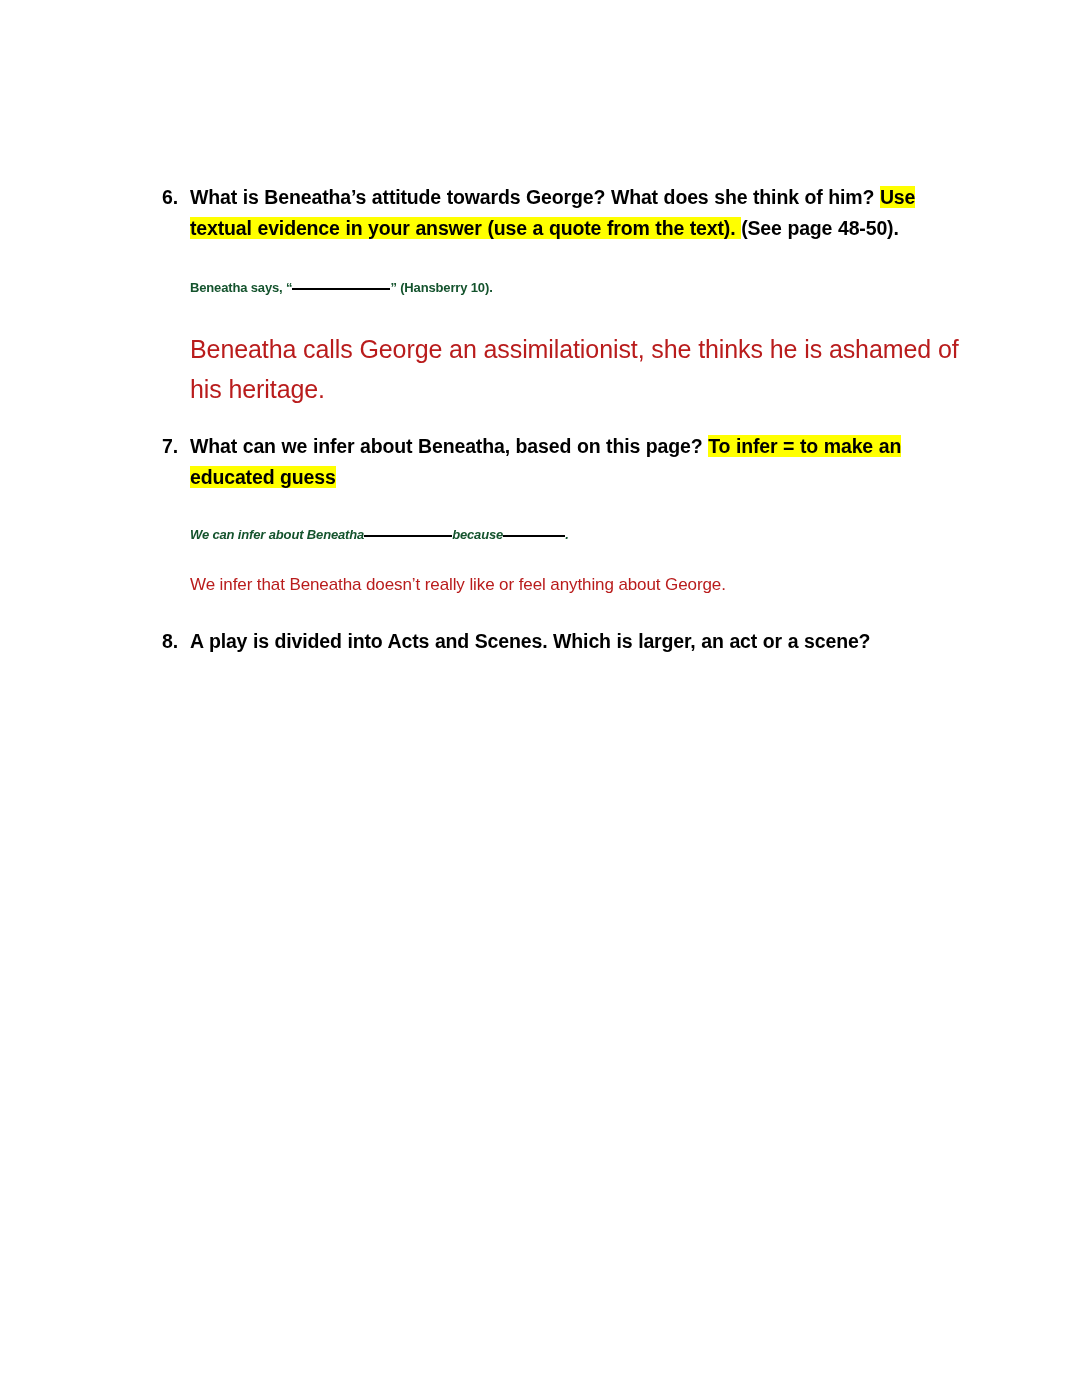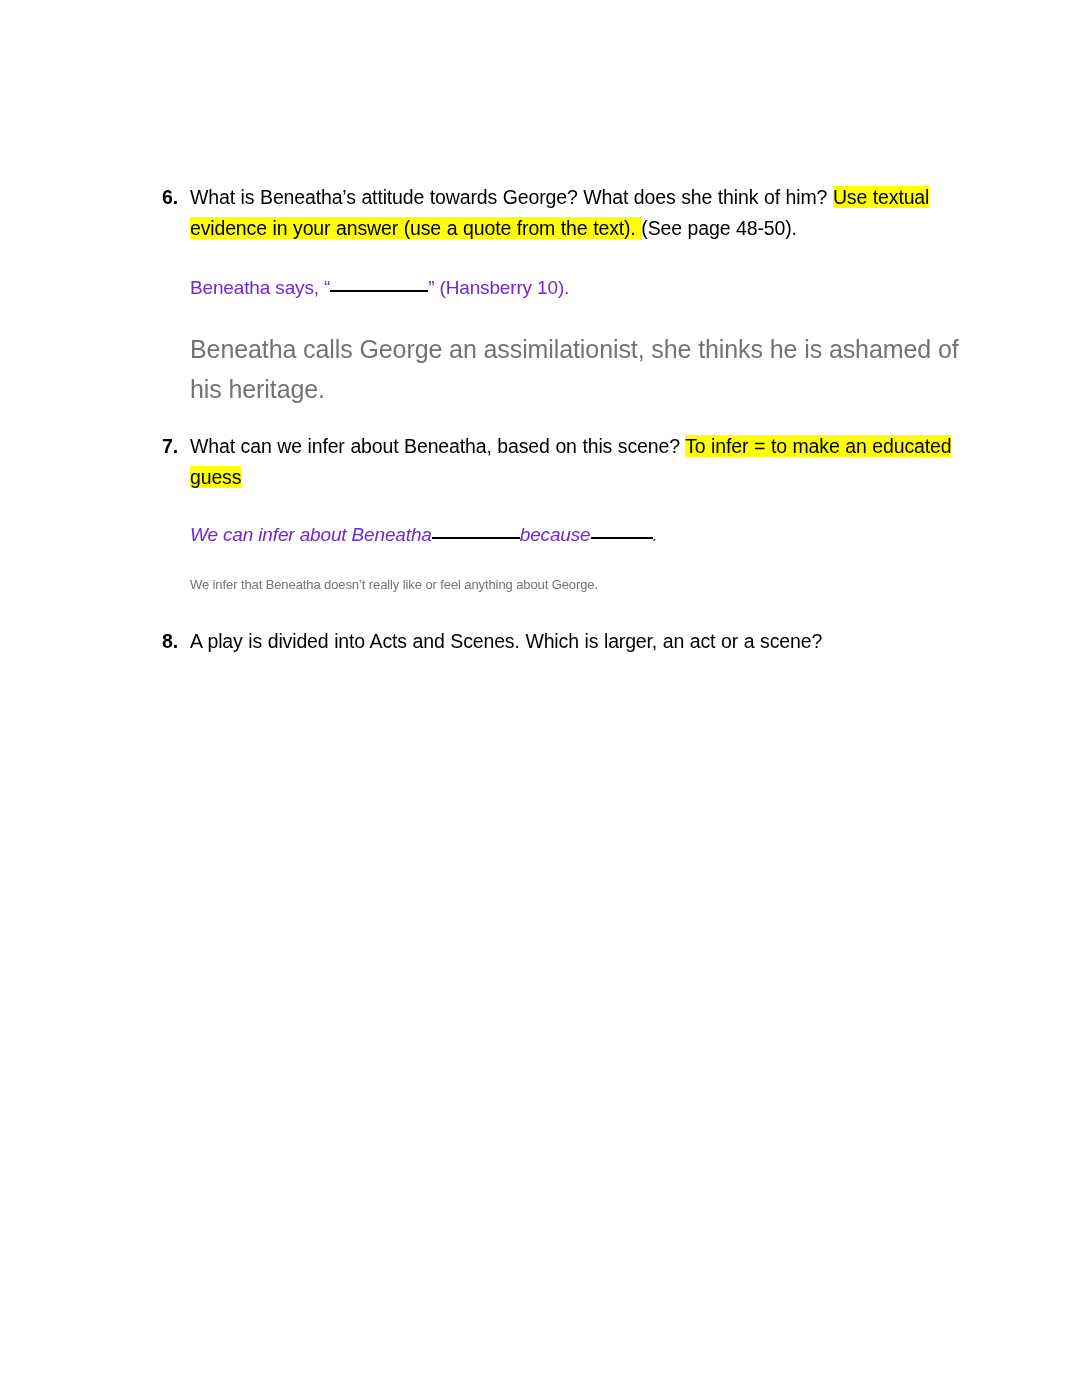--- a/index.html
+++ b/index.html
@@ -39,71 +39,71 @@
     position: absolute;
     left: 0;
     top: 0;
     font-weight: bold;
     font-size: 19.5px;
     line-height: 31px;
     color: #000000;
     letter-spacing: -0.1px;
   }
   .qtext {
-    font-weight: normal;
+    font-weight: bold;
     font-size: 19.5px;
     line-height: 31px;
     color: #000000;
     letter-spacing: -0.15px;
     word-spacing: 0.4px;
     text-align: center;
   }
 
   
   .hl {
     background-color: #ffff00;
     color: #000000;
     box-decoration-break: clone;
     -webkit-box-decoration-break: clone;
   }
 
   
   .frame {
     padding-left: 28px;
-    font-weight: normal;
-    font-size: 19px;
+    font-weight: bold;
+    font-size: 13px;
     line-height: 31px;
-    color: #6d28d9;
+    color: #14532d;
     letter-spacing: -0.15px;
   }
   .frame-italic {
     font-style: italic;
   }
   .blank {
     display: inline-block;
     border-bottom: 2.4px solid #000000;
     vertical-align: 2px;
   }
   .blank-lg { width: 98px; }
   .blank-md { width: 88px; }
   .blank-sm { width: 62px; }
 
   
   .answer {
     padding-left: 28px;
-    color: #737373;
+    color: #b91c1c;
     font-weight: normal;
     letter-spacing: -0.1px;
   }
   .answer-lg {
     font-size: 25px;
     line-height: 40px;
   }
   .answer-sm {
-    font-size: 13px;
+    font-size: 17px;
     line-height: 30px;
   }
   .sp-20 { height: 20px; }
   .sp-22 { height: 22px; }
   .sp-26 { height: 26px; }
   .sp-28 { height: 28px; }
 </style>
 </head>
 <body>
 
@@ -120,21 +120,21 @@
     <div class="frame"><span>Beneatha says, “</span><span class="blank blank-lg"></span><span>” (Hansberry 10).</span></div>
 
     <div class="sp-26"></div>
 
     <div class="answer answer-lg">Beneatha calls George an assimilationist, she thinks he is ashamed of his heritage.</div>
 
     <div class="sp-22"></div>
 
     <div class="qitem">
       <span class="qnum">7.</span>
-      <span class="qtext"><span>What can we infer about Beneatha, based on this scene? </span><span class="hl">To infer = to make an educated guess</span></span>
+      <span class="qtext"><span>What can we infer about Beneatha, based on this page? </span><span class="hl">To infer = to make an educated guess</span></span>
     </div>
 
     <div class="sp-26"></div>
 
     <div class="frame frame-italic"><span>We can infer about Beneatha</span><span class="blank blank-md"></span><span>because</span><span class="blank blank-sm"></span><span>.</span></div>
 
     <div class="sp-20"></div>
 
     <div class="answer answer-sm">We infer that Beneatha doesn’t really like or feel anything about George.</div>
 

